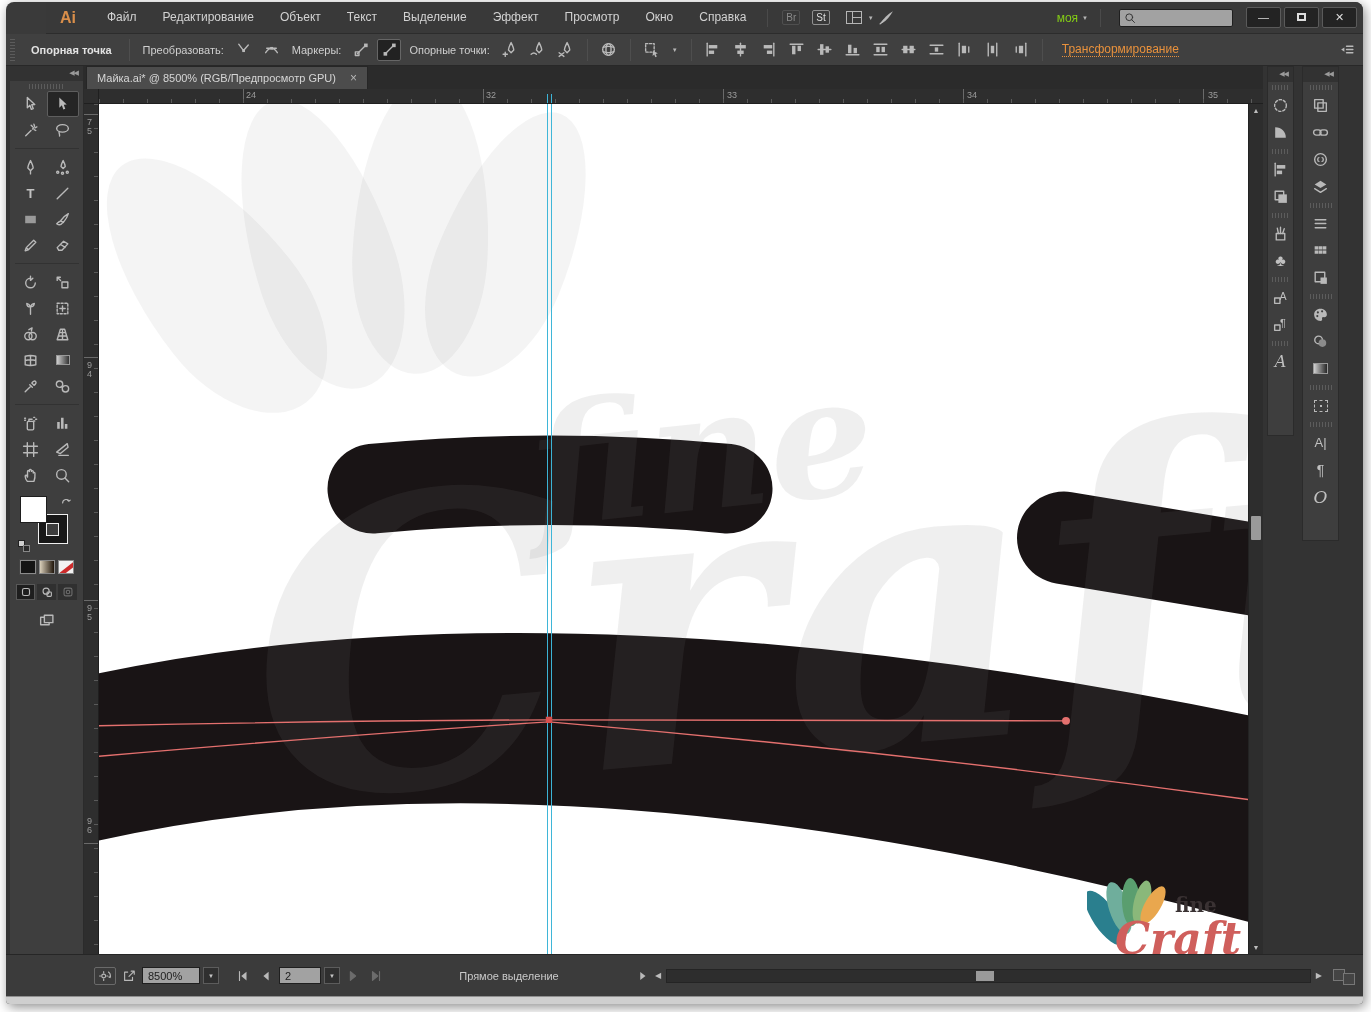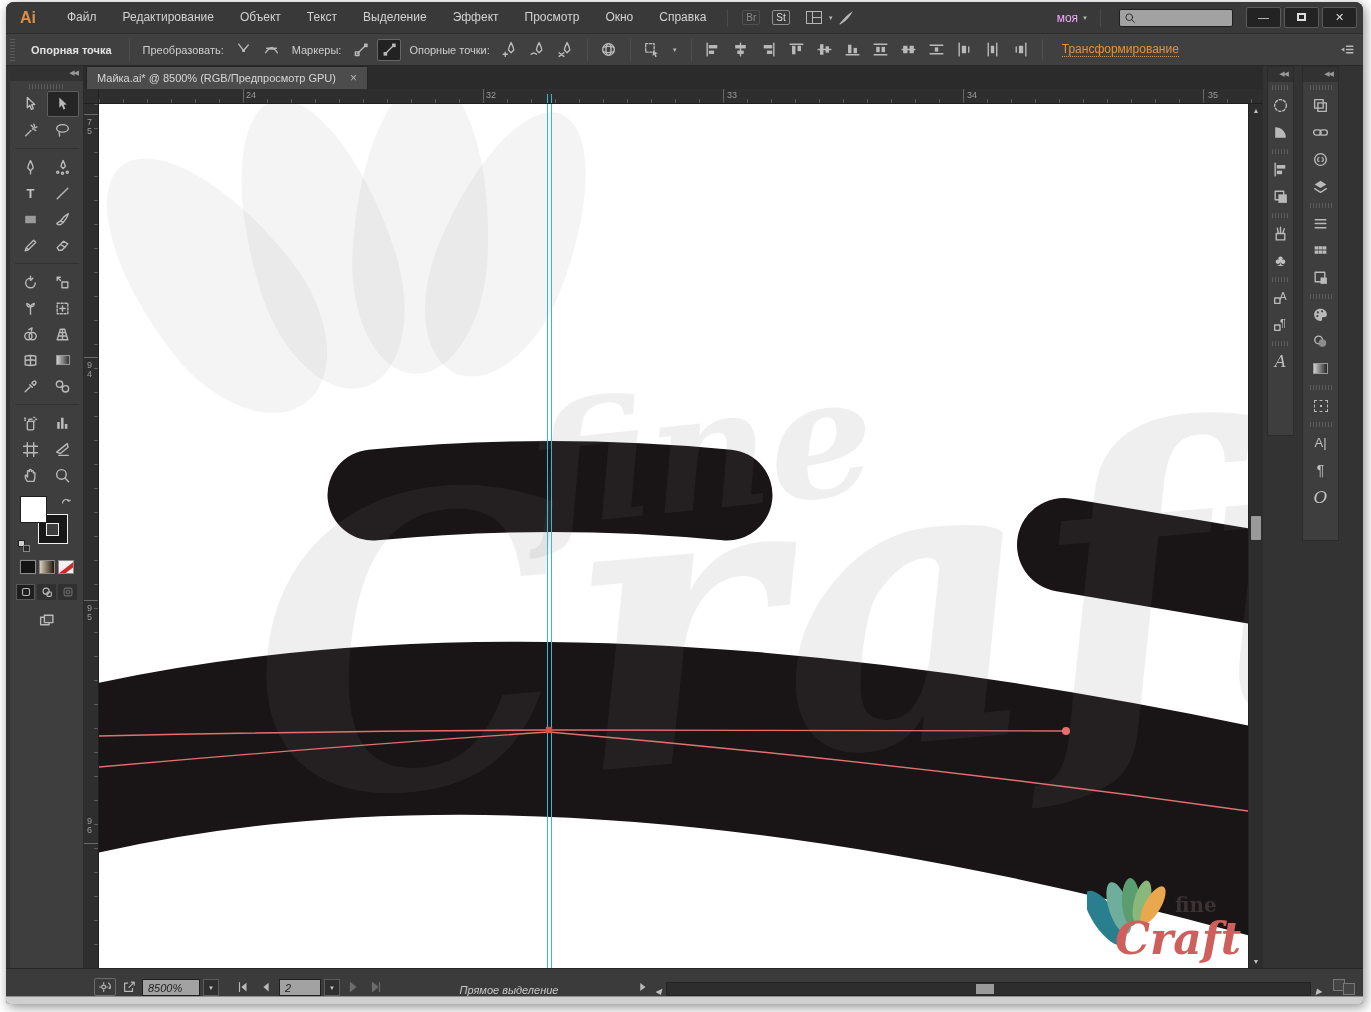--- a/index.html
+++ b/index.html
@@ -1,32 +1,32 @@
 <!DOCTYPE html>
 <html><head>
 <meta charset="utf-8">
 <style>
   * { margin:0; padding:0; box-sizing:border-box; }
   html,body { width:1371px; height:1012px; background:#fff; font-family:"Liberation Sans",sans-serif; overflow:hidden; }
   .window { position:absolute; left:6px; top:2px; width:1357px; height:1002px;
     background:#3a3a3a; border-radius:8px 8px 4px 4px; overflow:hidden;
     box-shadow:2px 3px 12px rgba(0,0,0,.45); display:flex; flex-direction:column; }
   
-  .menubar { height:32px; background:#393939; display:flex; align-items:center; padding:0 6px 0 14px; flex:0 0 auto; border-bottom:1px solid #2c2c2c; }
+  .menubar { height:32px; background:#393939; display:flex; align-items:center; padding:0 6px 0 14px; flex:0 0 auto; border-bottom:1px solid #2c2c2c;margin-left:40px; }
   .ai-logo { color:#d98e4a; font-weight:bold; font-size:16px; margin-right:18px; }
   .menu-item { color:#d2d2d2; font-size:12px; padding:0 13px; line-height:31px; cursor:default; }
   .mb-sep { width:1px; height:18px; background:#2a2a2a; border-right:1px solid #4a4a4a; margin:0 8px; }
   .badge { border:1px solid #5f5f5f; border-radius:2px; font-size:10px; padding:1px 3px; margin:0 6px; }
   .badge.dim { color:#8a8a8a; border-color:#4f4f4f; }
   .badge.lit { color:#ddd; border-color:#909090; }
   .ws-icon { width:16px; height:13px; border:1px solid #b5b5b5; position:relative; margin:0 2px 0 10px; }
   .ws-icon:before { content:""; position:absolute; left:5px; top:0; bottom:0; width:1px; background:#b5b5b5; }
   .ws-icon:after { content:""; position:absolute; left:5px; right:0; top:5px; height:1px; background:#b5b5b5; }
   .tiny-arrow { color:#b5b5b5; font-size:6px; margin:0 4px; }
-  .ws-label { color:#f0abfc; font-size:12px; margin-left:auto; }
+  .ws-label { color:#84cc16; font-size:12px; margin-left:auto; }
   .search-box { width:114px; height:18px; background:#a2a2a2; border:1px solid #1f1f1f; border-radius:2px; margin:0 10px; display:flex; align-items:center; padding:0 4px; }
   .search-box input { border:none; outline:none; background:transparent; width:90px; font-size:11px; color:#222; }
   .win-btn { width:35px; height:21px; background:#232323; border:1px solid #5a5a5a; border-radius:2px; margin-left:3px; color:#ddd; font-size:11px; text-align:center; line-height:19px; }
   .win-btn .maxbox { display:inline-block; width:9px; height:8px; border:2px solid #ddd; margin-top:5px; }
   
   .controlbar { height:32px; background:#404040; border-bottom:1px solid #282828; display:flex; align-items:center; padding:0 8px 0 4px; flex:0 0 auto; gap:4px; }
   .grip-v { width:5px; height:22px; background:repeating-linear-gradient(180deg,#5c5c5c 0 1px,transparent 1px 3px); margin-right:4px; }
   .cb-label { color:#cfcfcf; font-size:11px; white-space:nowrap; padding:0 4px; }
   .cb-title { color:#e2e2e2; font-size:11px; font-weight:bold; padding:0 8px; }
   .cb-sep { width:1px; height:22px; background:#2e2e2e; border-right:1px solid #4e4e4e; margin:0 5px; }
@@ -106,21 +106,21 @@
   .right-dock { width:100px; background:#333; display:flex; gap:8px; padding-left:4px; flex:0 0 auto; align-items:flex-start; }
   .strip { background:#3e3e3e; border:1px solid #2b2b2b; display:flex; flex-direction:column; align-items:center; }
   .stripA { width:27px; } .stripB { width:37px; }
   .dcell { height:27px; width:100%; display:flex; align-items:center; justify-content:center; color:#c0c0c0; }
   .dglyph { font-size:12px; color:#c0c0c0; }
   .serifit { font-family:"DejaVu Serif","Liberation Serif",serif; font-style:italic; font-size:14px; }
   .grad-sw { width:15px; height:11px; border:1px solid #999; background:linear-gradient(90deg,#d0d0d0,#262626); }
   .dash-sq { width:14px; height:12px; border:1px dashed #b9b9b9; position:relative; }
   .dash-sq:before { content:""; position:absolute; left:5px; top:4px; width:2px; height:2px; background:#b9b9b9; }
   
-  .statusbar { height:28px; background:#3b3b3b; border-top:1px solid #262626; display:flex; align-items:flex-end; padding-left:88px; flex:0 0 auto; gap:3px;font-style:italic; }
+  .statusbar { height:42px; background:#3b3b3b; border-top:1px solid #262626; display:flex; align-items:center; padding-left:88px; flex:0 0 auto; gap:3px; }
   .sb-btn { height:18px; display:flex; align-items:center; justify-content:center; padding:0 3px; }
   .sb-box { border:1px solid #6a6a6a; border-radius:2px; }
   .sb-field { height:17px; background:#a2a2a2; border:1px solid #1f1f1f; color:#1d1d1d; font-size:11px; display:flex; align-items:center; padding:0 5px; }
   .sb-drop { width:16px; height:17px; background:#2f2f2f; border:1px solid #5c5c5c; color:#c5c5c5; font-size:6px; display:flex; align-items:center; justify-content:center; }
   .sb-tool { width:240px; text-align:center; color:#c9c9c9; font-size:11px; }
   .h-scroll { flex:1; height:14px; background:#2d2d2d; border:1px solid #242424; position:relative; margin:0 2px; }
   .h-scroll .thumb { position:absolute; top:1px; bottom:1px; left:48%; width:18px; background:#9a9a9a; }
   .sb-arrow { color:#bdbdbd; font-size:8px; }
   .corner-grip { width:34px; height:20px; position:relative; margin-right:4px; }
   .corner-grip .s1 { position:absolute; right:14px; top:3px; width:12px; height:12px; border:1px solid #777; background:#444; }

